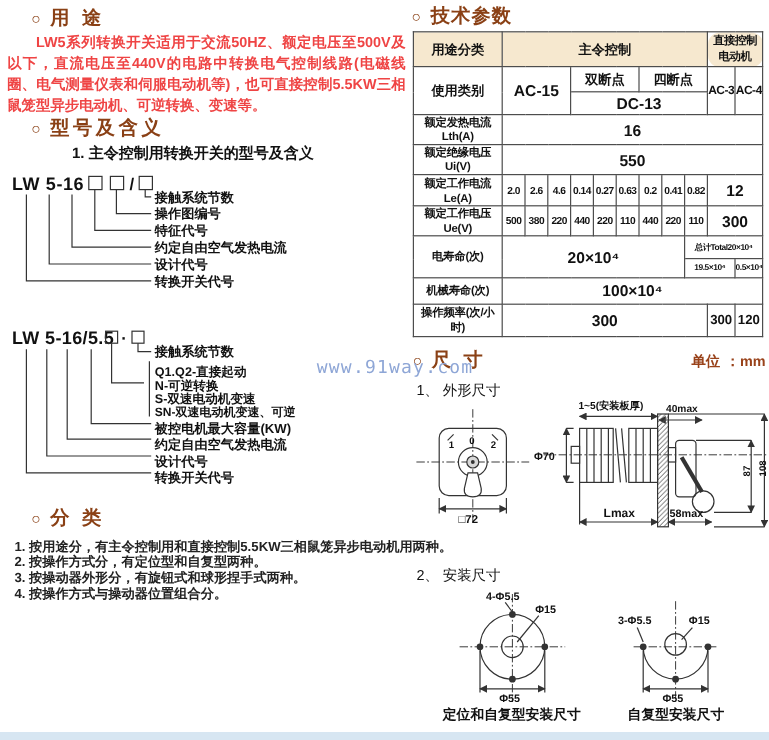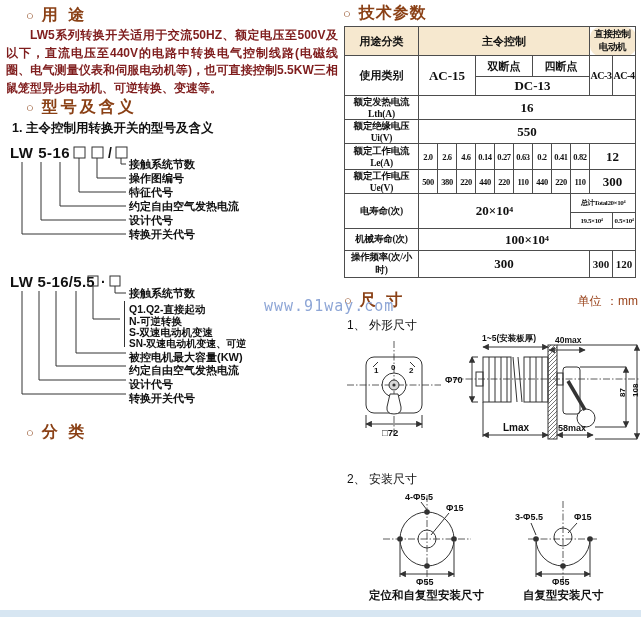--- a/index.html
+++ b/index.html
@@ -2,38 +2,38 @@
 <html><head>
 <meta charset="utf-8">
 <style>
   html,body{margin:0;padding:0;background:#fff;}
   #page{position:relative;width:641px;height:617px;background:#ffffff;overflow:hidden;
         font-family:"Liberation Sans","DejaVu Sans",sans-serif;color:#1a1a1a;}
   .abs{position:absolute;}
   .sec-head{display:flex;align-items:center;gap:8px;font-weight:bold;color:#8a4015;}
   .sec-head .bullet{font-size:13px;line-height:1;color:#8a4015;font-weight:bold;}
   .sec-head .t{font-size:16px;letter-spacing:3px;}
-  .body-text{font-size:12px;font-weight:bold;line-height:1.46;text-align:justify;text-indent:2em;color:#7f1d1d;}
-  .sub-title{font-size:12.5px;font-weight:bold;color:#111;}
+  .body-text{font-size:12px;font-weight:bold;line-height:1.46;text-align:justify;text-indent:2em;color:#ef4444;}
+  .sub-title{font-size:12.5px;font-weight:bold;color:#111;margin-left:48px;}
   .cls-item{font-size:11px;font-weight:bold;white-space:nowrap;line-height:13px;color:#222;}
   
-  table.tech{border-collapse:collapse;table-layout:fixed;width:238px;font-family:Liberation Serif, serif;}
+  table.tech{border-collapse:collapse;table-layout:fixed;width:238px;}
   table.tech td{border:1px solid #4d4d4d;text-align:center;vertical-align:middle;
                 padding:0;font-weight:bold;color:#111;overflow:hidden;}
   td.hd{background:#f6e8cf;font-size:11px;}
   td.lbl{font-size:9.5px;letter-spacing:-0.2px;}
   td.big{font-size:13px;font-weight:bold;}
   td.mid{font-size:11px;}
   td.sm{font-size:8.5px;letter-spacing:-0.4px;white-space:nowrap;}
   td.tiny{font-size:7px;letter-spacing:-0.4px;white-space:nowrap;}
   tr.r1 td{height:28px} tr.r2a td{height:20px} tr.r2b td{height:18px}
   tr.r3 td{height:21px} tr.r4 td{height:23px} tr.r5 td{height:25px}
   tr.r6 td{height:23px} tr.r7a td{height:18px} tr.r7b td{height:15px}
   tr.r8 td{height:21px} tr.r9 td{height:21px}
-  .unit{font-size:12px;font-weight:normal;color:#99421a;}
+  .unit{font-size:12px;font-weight:bold;color:#99421a;}
   .dim-sub{font-size:12px;font-weight:normal;color:#111;}
   .formula{font-size:12.5px;font-weight:bold;color:#111;}
   .watermark{font-family:"DejaVu Sans Mono",monospace;font-size:15px;font-weight:normal;
              color:#8ea6d6;letter-spacing:1px;z-index:6;}
   .bottom-bar{left:0;top:610px;width:641px;height:7px;background:#d7e6f2;}
   svg text{font-family:"Liberation Sans","DejaVu Sans",sans-serif;font-weight:bold;fill:#111;}
   svg .ln{stroke:#333;fill:none;stroke-width:1;}
   svg .dd{stroke:#333;fill:none;stroke-width:0.8;stroke-dasharray:7 2 1.5 2;}
   svg .lbl11{font-size:11px;}
 </style>
@@ -98,20 +98,26 @@
     <text x="121" y="76" font-size="10">SN-双速电动机变速、可逆</text>
     <text class="lbl11" x="121" y="90">被控电机最大容量(KW)</text>
     <text class="lbl11" x="121" y="103">约定自由空气发热电流</text>
     <text class="lbl11" x="121" y="117">设计代号</text>
     <text class="lbl11" x="121" y="131">转换开关代号</text>
   </svg>
 
   <div class="abs sec-head" style="left:26px;top:422px;">
     <span class="bullet">○</span>
     <span class="t">分 类</span>
+  </div>
+  <div class="abs" style="left:12px;top:450px;width:330px;">
+    <div class="cls-item">1. 按用途分，有主令控制用和直接控制5.5KW三相鼠笼异步电动机用两种。</div>
+    <div class="cls-item">2. 按操作方式分，有定位型和自复型两种。</div>
+    <div class="cls-item">3. 按操动器外形分，有旋钮式和球形捏手式两种。</div>
+    <div class="cls-item">4. 按操作方式与操动器位置组合分。</div>
   </div>
 
   <div class="abs sec-head" style="left:343px;top:3px;">
     <span class="bullet">○</span>
     <span class="t" style="letter-spacing:1px;">技术参数</span>
   </div>
 
   <table class="tech abs" style="left:344px;top:26px;">
     <colgroup>
       <col style="width:74px;">

